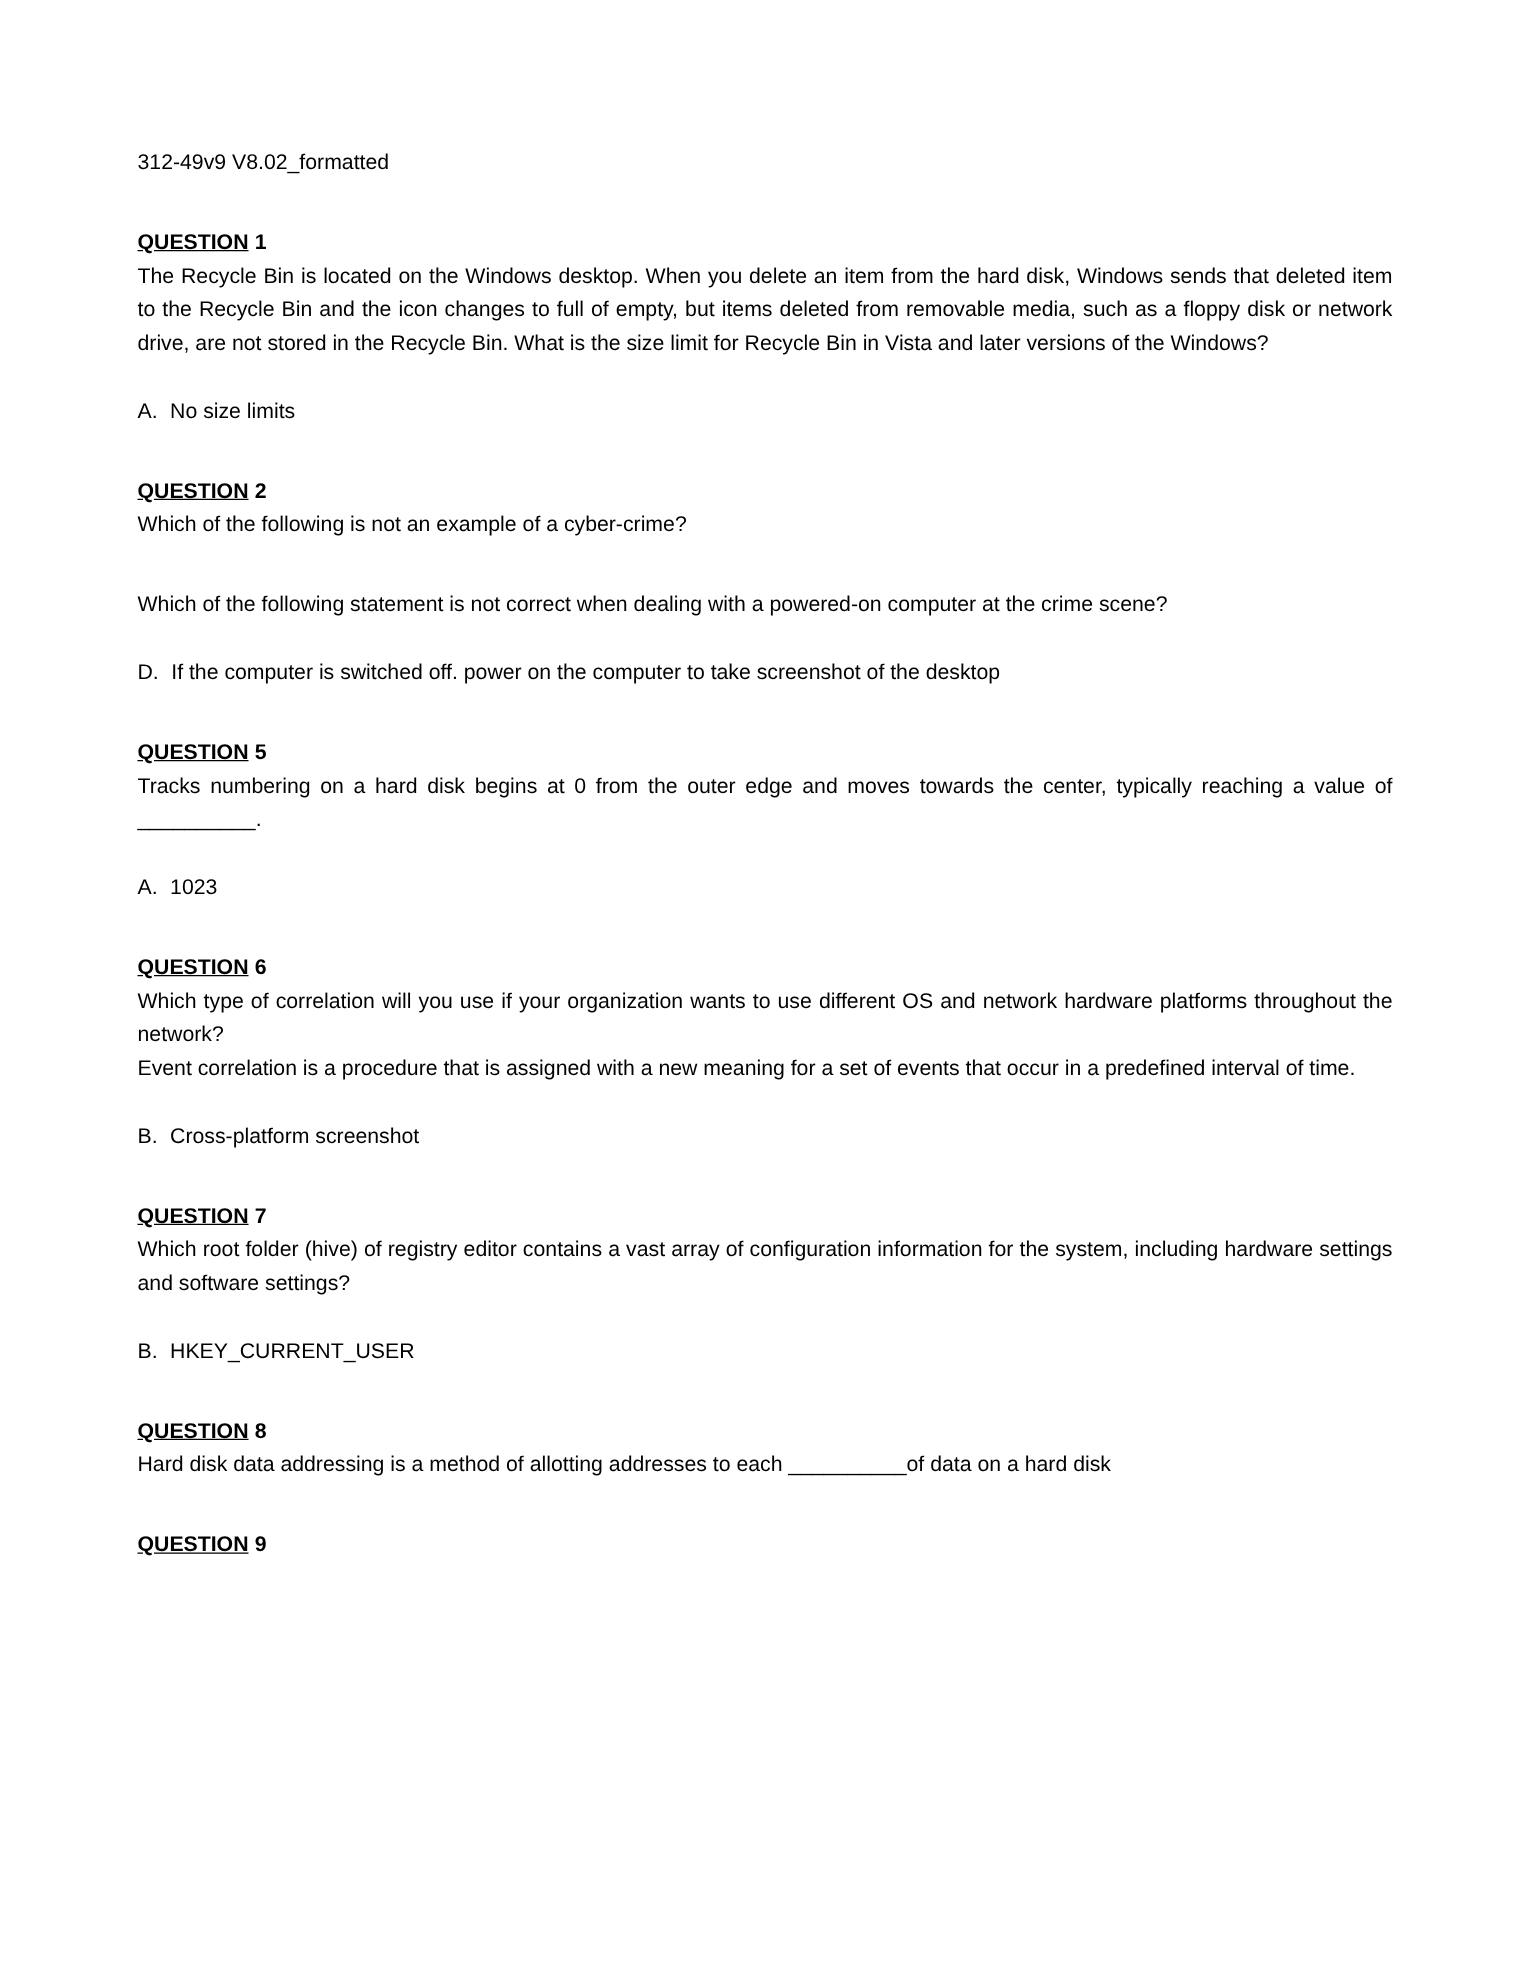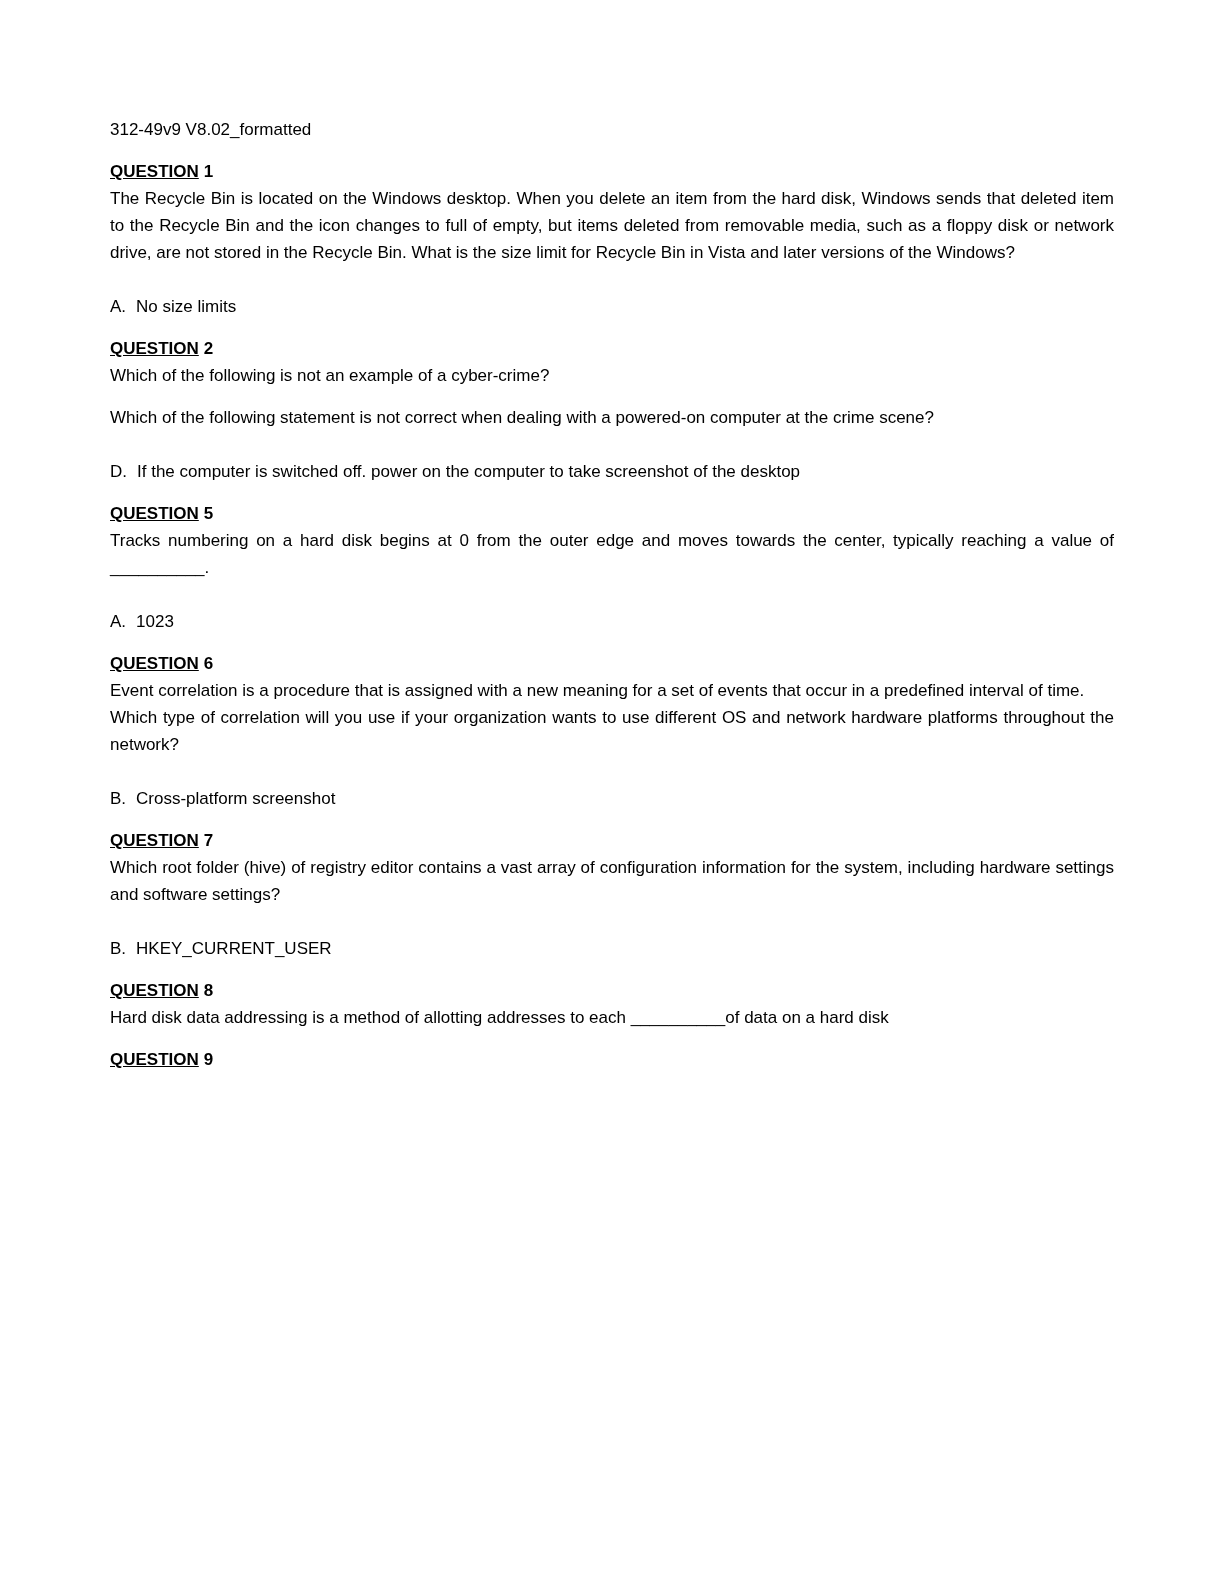--- a/index.html
+++ b/index.html
@@ -19,21 +19,21 @@
     height: 1584px;
     padding: 116px 110px 59px 110px;
     font-size: 17px;
     line-height: 27px;
     overflow: hidden;
   }
   .doc-header {
     margin: 0 0 0 0;
   }
   .question {
-    margin-top: 15px;
+    margin-top: 37px;
   }
   .q-heading {
     font-weight: bold;
   }
   .q-label {
     text-decoration: underline;
   }
   .q-number {
     margin-left: 5px;
   }
@@ -67,22 +67,22 @@
         <p class="q-body">Which of the following statement is not correct when dealing with a powered-on computer at the crime scene?</p>
         <p class="q-answer"><span class="a-letter">D.</span><span>If the computer is switched off. power on the computer to take screenshot of the desktop</span></p>
       </section>
       <section class="question">
         <div class="q-heading"><span class="q-label">QUESTION</span><span class="q-number">5</span></div>
         <p class="q-body">Tracks numbering on a hard disk begins at 0 from the outer edge and moves towards the center, typically reaching a value of __________.</p>
         <p class="q-answer"><span class="a-letter">A.</span><span>1023</span></p>
       </section>
       <section class="question">
         <div class="q-heading"><span class="q-label">QUESTION</span><span class="q-number">6</span></div>
+        <p class="q-body">Which type of correlation will you use if your organization wants to use different OS and network hardware platforms throughout the network?</p>
         <p class="q-body">Event correlation is a procedure that is assigned with a new meaning for a set of events that occur in a predefined interval of time.</p>
-        <p class="q-body">Which type of correlation will you use if your organization wants to use different OS and network hardware platforms throughout the network?</p>
         <p class="q-answer"><span class="a-letter">B.</span><span>Cross-platform screenshot</span></p>
       </section>
       <section class="question">
         <div class="q-heading"><span class="q-label">QUESTION</span><span class="q-number">7</span></div>
         <p class="q-body">Which root folder (hive) of registry editor contains a vast array of configuration information for the system, including hardware settings and software settings?</p>
         <p class="q-answer"><span class="a-letter">B.</span><span>HKEY_CURRENT_USER</span></p>
       </section>
       <section class="question">
         <div class="q-heading"><span class="q-label">QUESTION</span><span class="q-number">8</span></div>
         <p class="q-body">Hard disk data addressing is a method of allotting addresses to each __________of data on a hard disk</p>

